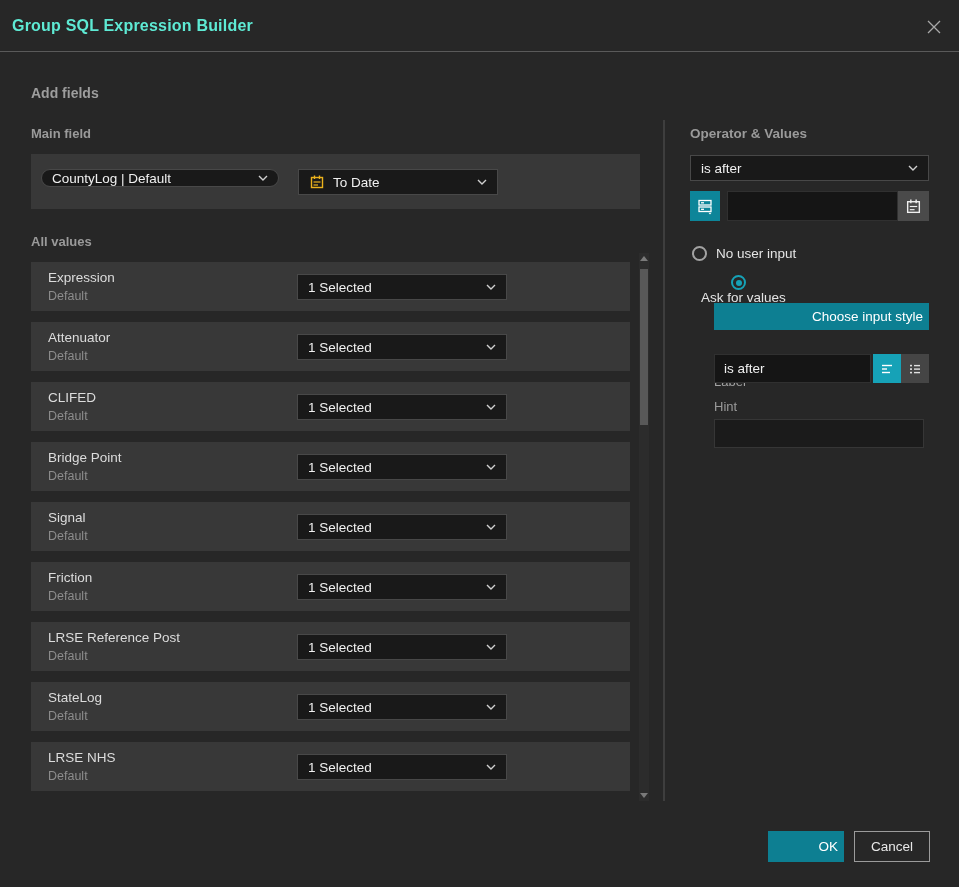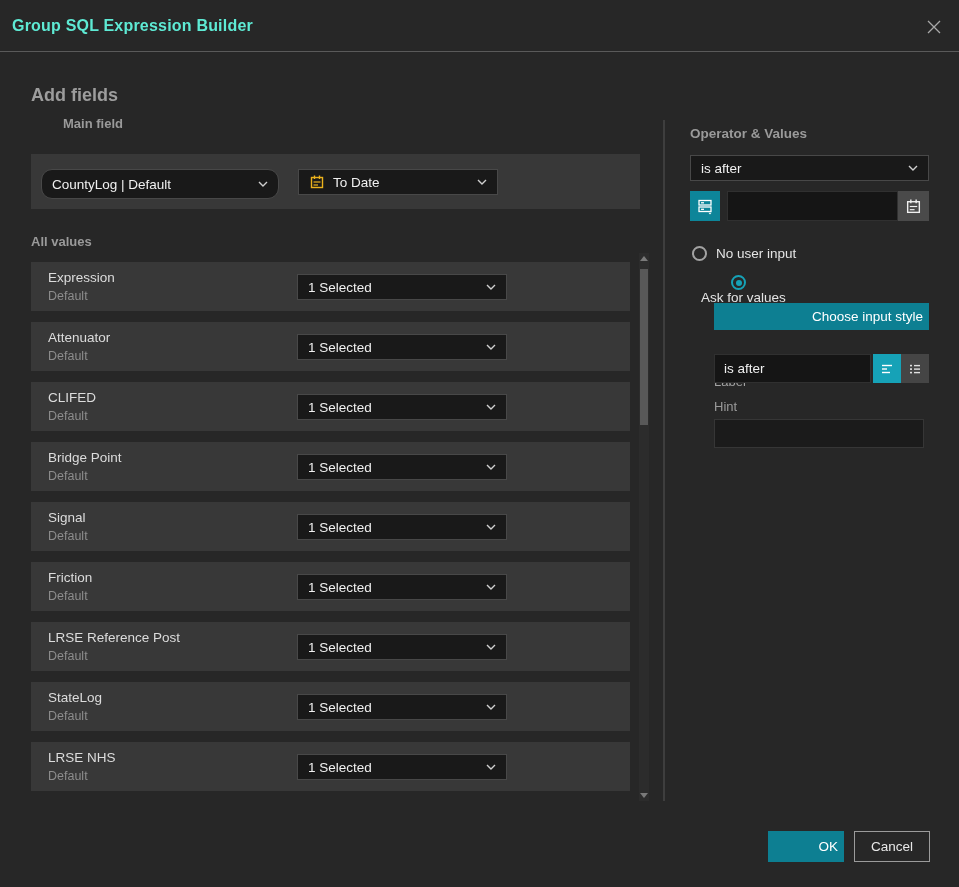--- a/index.html
+++ b/index.html
@@ -8,21 +8,21 @@
     position:relative;width:959px;height:887px;background:#272727;
     font-family:"Liberation Sans", sans-serif;color:#e6e6e6;overflow:hidden;
   }
   
   .titlebar{position:absolute;left:0;top:0;width:959px;height:52px;
     border-bottom:1px solid #5a5a5a;display:flex;align-items:center;}
   .title{margin-left:12px;font-size:16px;font-weight:600;color:#5eead4;letter-spacing:.2px;text-align:center;}
   .close-btn{position:absolute;right:14px;top:16px;width:22px;height:22px;cursor:pointer;
     display:flex;align-items:center;justify-content:center;}
   
-  .h-gray{position:absolute;font-size:18px;font-weight:700;color:#9d9d9d;}
+  .h-gray{position:absolute;font-size:14px;font-weight:700;color:#9d9d9d;}
   .cap-gray{position:absolute;font-size:13px;font-weight:700;color:#9a9a9a;}
   
   .panel{position:absolute;background:#383838;}
   .row{position:relative;width:599px;height:49px;background:#383838;margin-bottom:11px;}
   .row .fname{position:absolute;left:17px;top:8px;font-size:13.5px;color:#dcdcdc;}
   .row .fsub{position:absolute;left:17px;top:27px;font-size:12.5px;color:#8d8d8d;}
   
   .select{position:absolute;background:#191919;border:1px solid #484848;
     display:flex;align-items:center;padding:0 10px;font-size:13.5px;color:#f0f0f0;cursor:pointer;}
   .select .sel-text{flex:1;white-space:nowrap;overflow:hidden;}
@@ -60,24 +60,24 @@
   <div class="titlebar">
     <span class="title">Group SQL Expression Builder</span>
     <span class="close-btn">
       <svg width="16" height="16" viewBox="0 0 16 16">
         <path d="M2 2 L14 14 M14 2 L2 14" stroke="#a8a8a8" stroke-width="1.3" fill="none"></path>
       </svg>
     </span>
   </div>
 
   <div class="h-gray" style="left:31px;top:85px;">Add fields</div>
-  <div class="cap-gray" style="left:31px;top:116px;margin-left:32px;">Main field</div>
+  <div class="cap-gray" style="left:31px;top:126px;">Main field</div>
 
   <div class="panel" style="left:31px;top:154px;width:609px;height:55px;">
-    <div class="select" style="left:10px;top:15px;width:238px;height:30px;border-radius:11px;">
+    <div class="select" style="left:10px;top:15px;width:238px;height:18px;border-radius:11px;">
       <span class="sel-text">CountyLog | Default</span>
       <svg class="chev" width="10" height="6" viewBox="0 0 10 6">
         <path d="M1 1 L5 5 L9 1" stroke="#cfcfcf" stroke-width="1.4" fill="none"></path>
       </svg>
     </div>
     <div class="select" style="left:267px;top:15px;width:200px;height:26px;">
       <svg width="16" height="16" viewBox="0 0 16 16" style="margin-right:8px;flex:0 0 auto;">
         <rect x="2.5" y="3.5" width="11" height="10" fill="none" stroke="#ecb21c" stroke-width="1.4"></rect>
         <line x1="5.5" y1="1.5" x2="5.5" y2="5" stroke="#ecb21c" stroke-width="1.4"></line>
         <line x1="10.5" y1="1.5" x2="10.5" y2="5" stroke="#ecb21c" stroke-width="1.4"></line>

